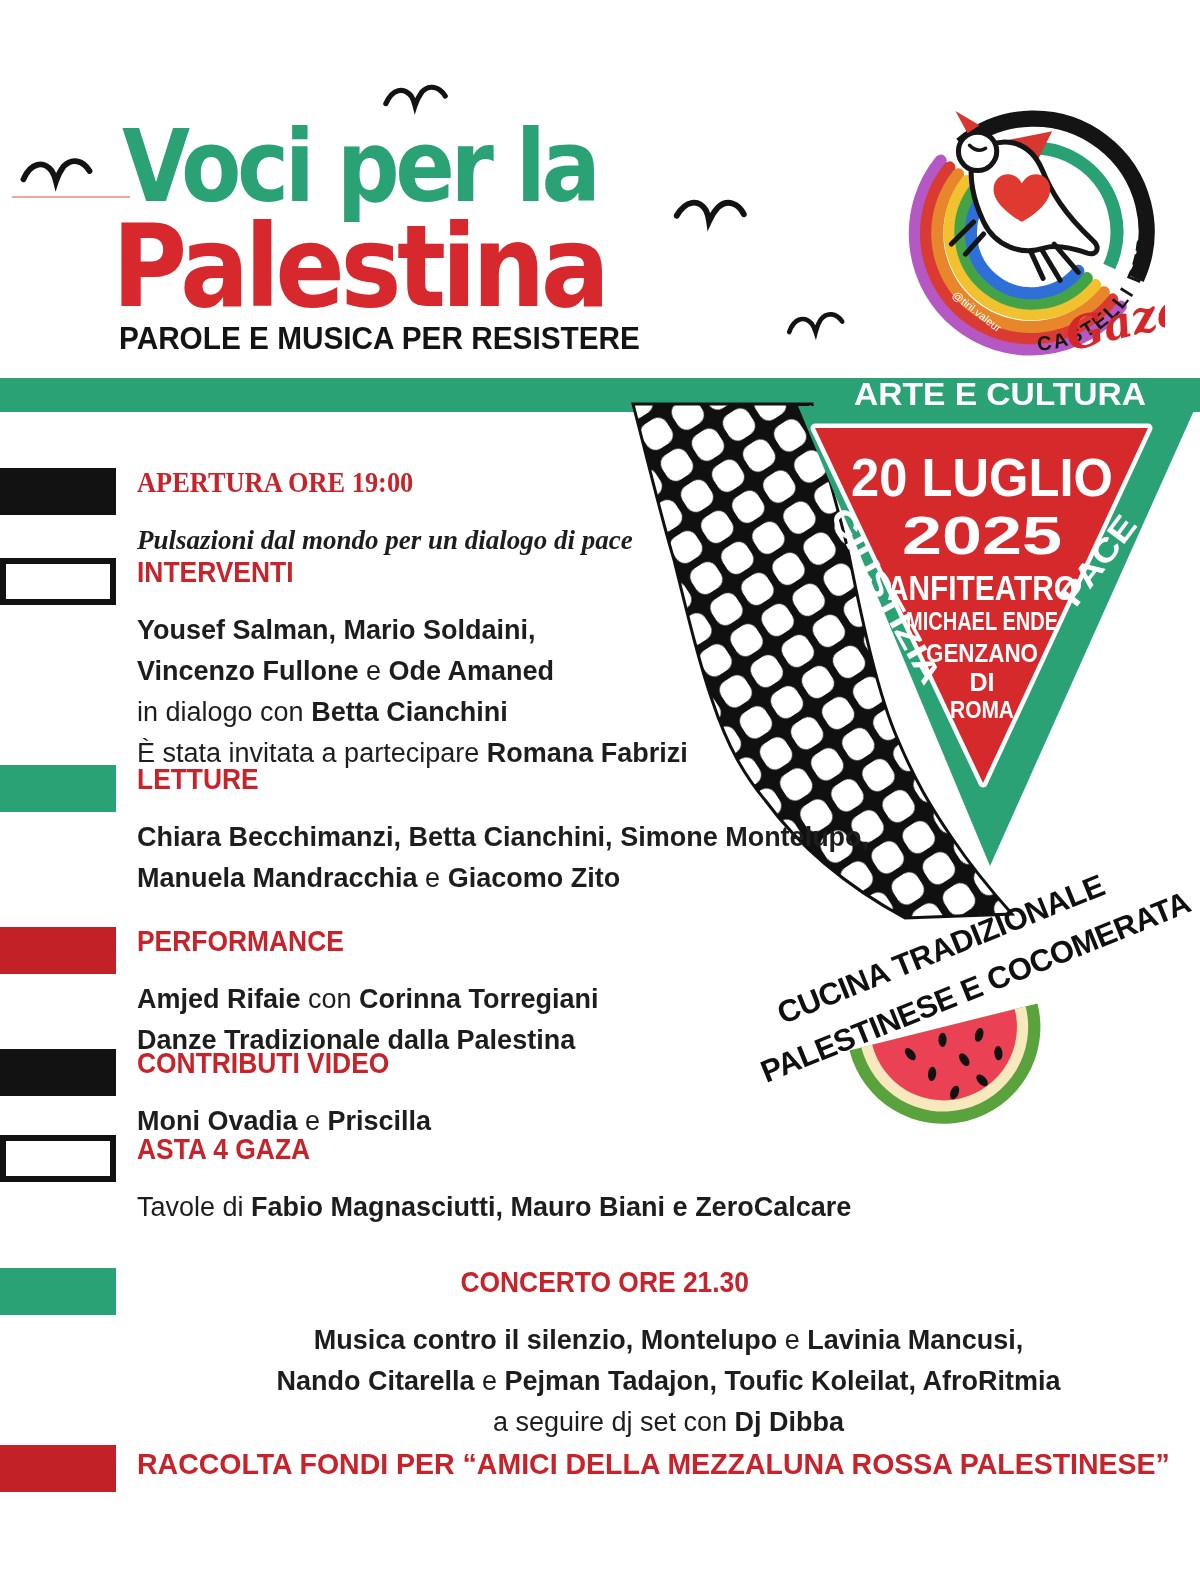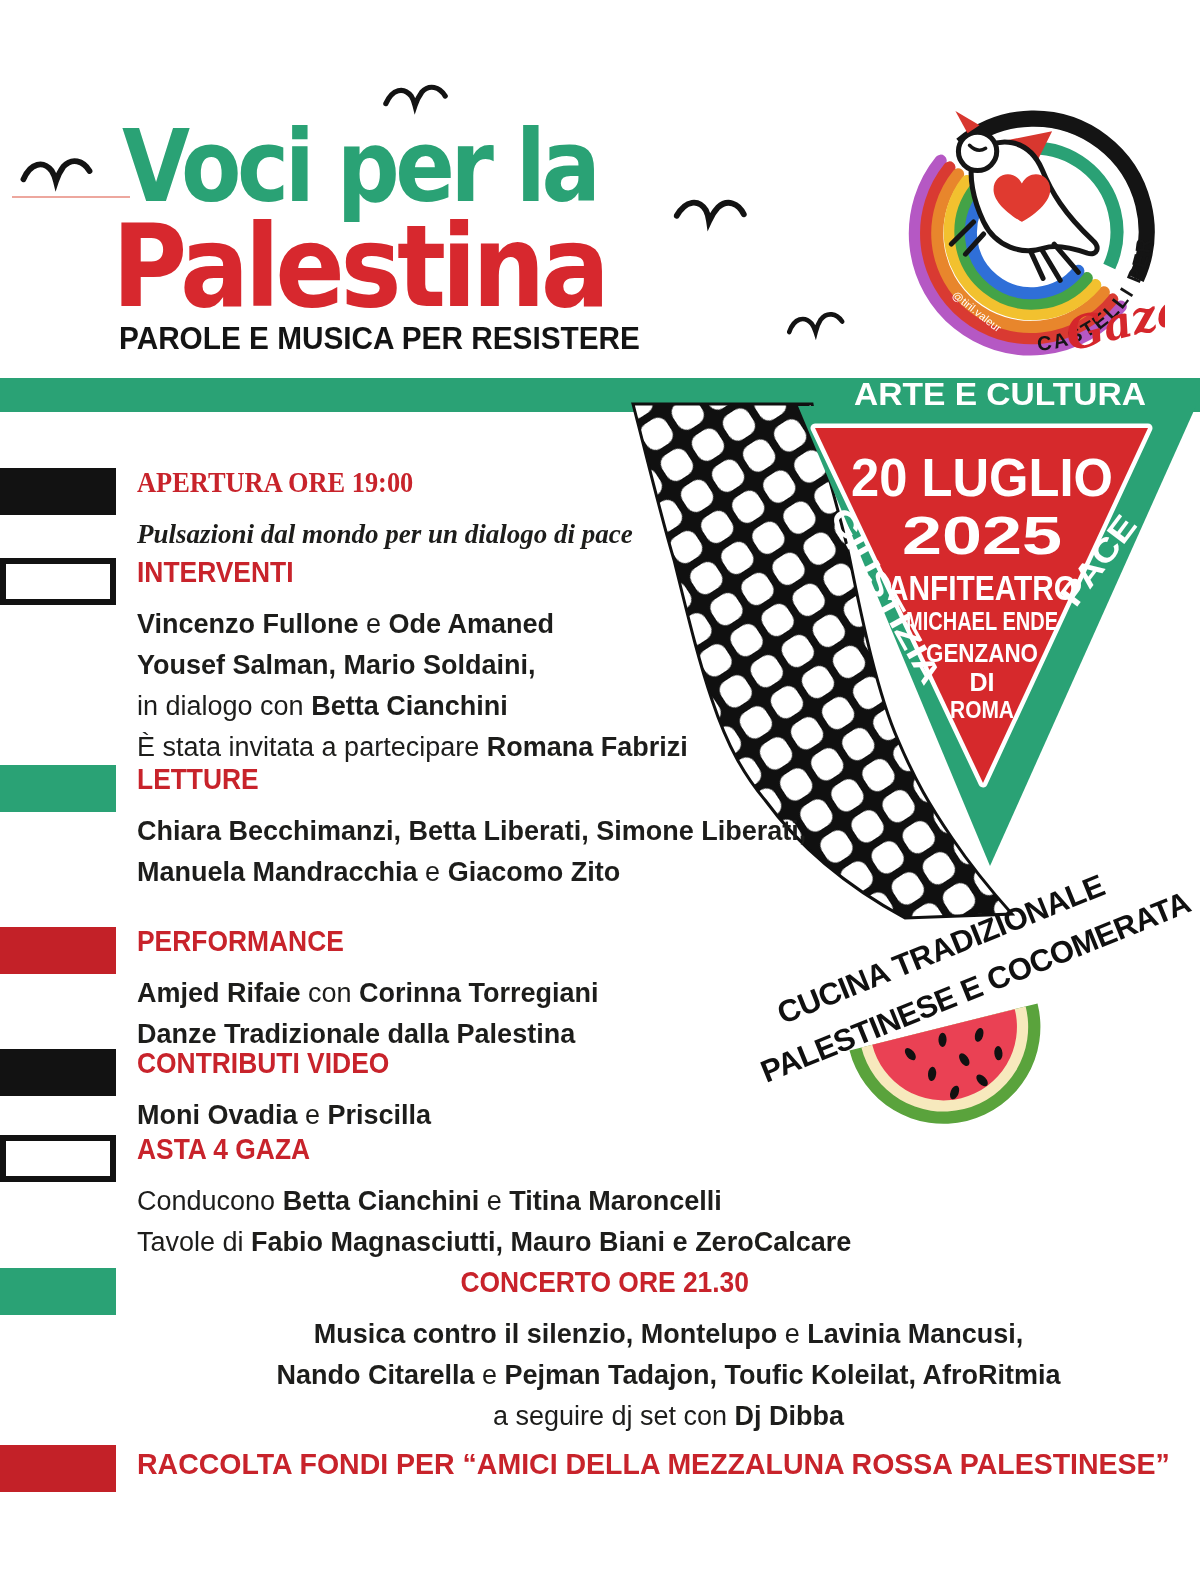--- a/index.html
+++ b/index.html
@@ -42,21 +42,21 @@
   .section:nth-of-type(6){top:1133px;}
   .section:nth-of-type(7){top:1266px;text-align:center;}
   .bar{position:absolute;left:0;top:2px;width:116px;height:47px;}
   .bar-black{background:#121212;}
   .bar-green{background:#2aa275;}
   .bar-red{background:#c32128;}
   .bar-white{background:#ffffff;border:6px solid #121212;box-sizing:border-box;}
   .section-content{margin-left:137px;}
   .section-title{font-size:30px;font-weight:bold;color:#c8232b;line-height:32px;
           transform:scaleX(.88);transform-origin:left top;letter-spacing:0;white-space:nowrap;}
-  .section-lines{margin-top:16px;}
+  .section-lines{margin-top:22px;}
   .line{font-size:27px;line-height:41px;color:#1d1d1b;white-space:nowrap;}
   .b{font-weight:bold;}
   .i{font-style:italic;}
 
   
   .cucina{position:absolute;left:738px;top:924px;width:424px;text-align:center;
           transform:rotate(-22deg);font-size:31px;font-weight:bold;color:#101010;
           line-height:48px;letter-spacing:-0.5px;white-space:nowrap;}
   .melon{position:absolute;left:852px;top:994px;width:204px;height:150px;transform:rotate(-14deg);}
 
@@ -170,34 +170,34 @@
             <div class="line"><span class="b i">Pulsazioni dal mondo per un dialogo di pace</span></div>
           </div>
     </div>
   </div>
 
   <div class="section">
     <div class="bar bar-white"></div>
     <div class="section-content">
       <div class="section-title">INTERVENTI</div>
       <div class="section-lines">
+            <div class="line"><span class="b">Yousef Salman, Mario Soldaini,</span></div>
             <div class="line"><span class="b">Vincenzo Fullone</span><span> e </span><span class="b">Ode Amaned</span></div>
-            <div class="line"><span class="b">Yousef Salman, Mario Soldaini,</span></div>
             <div class="line"><span>in dialogo con </span><span class="b">Betta Cianchini</span></div>
             <div class="line"><span>È stata invitata a partecipare </span><span class="b">Romana Fabrizi</span></div>
           </div>
     </div>
   </div>
 
   <div class="section">
     <div class="bar bar-green"></div>
     <div class="section-content">
       <div class="section-title">LETTURE</div>
       <div class="section-lines">
-            <div class="line"><span class="b">Chiara Becchimanzi, Betta Liberati, Simone Liberati,</span></div>
+            <div class="line"><span class="b">Chiara Becchimanzi, Betta Cianchini, Simone Montelupo,</span></div>
             <div class="line"><span class="b">Manuela Mandracchia</span><span> e </span><span class="b">Giacomo Zito</span></div>
           </div>
     </div>
   </div>
 
   <div class="section">
     <div class="bar bar-red"></div>
     <div class="section-content">
       <div class="section-title">PERFORMANCE</div>
       <div class="section-lines">
@@ -215,21 +215,20 @@
             <div class="line"><span class="b">Moni Ovadia</span><span> e </span><span class="b">Priscilla</span></div>
           </div>
     </div>
   </div>
 
   <div class="section">
     <div class="bar bar-white"></div>
     <div class="section-content">
       <div class="section-title">ASTA 4 GAZA</div>
       <div class="section-lines">
-            <div class="line"><span>Conducono </span><span class="b">Betta Cianchini</span><span> e </span><span class="b">Titina Maroncelli</span></div>
             <div class="line"><span>Tavole di </span><span class="b">Fabio Magnasciutti, Mauro Biani e ZeroCalcare</span></div>
           </div>
     </div>
   </div>
 
   <div class="section">
     <div class="bar bar-green"></div>
     <div class="section-content">
       <div class="section-title">CONCERTO ORE 21.30</div>
       <div class="section-lines">

